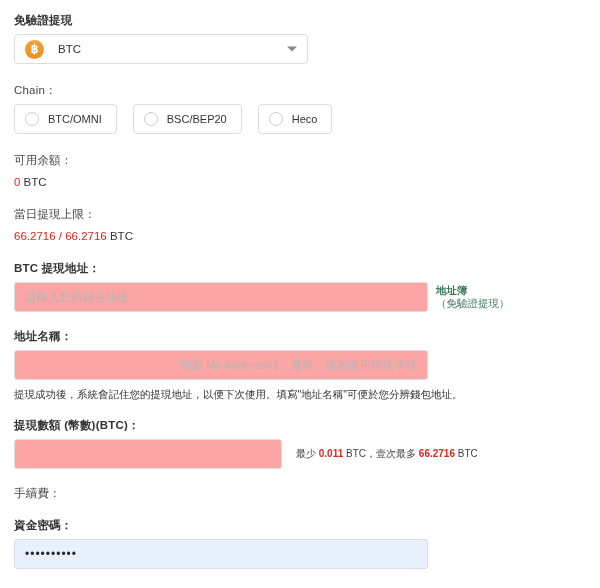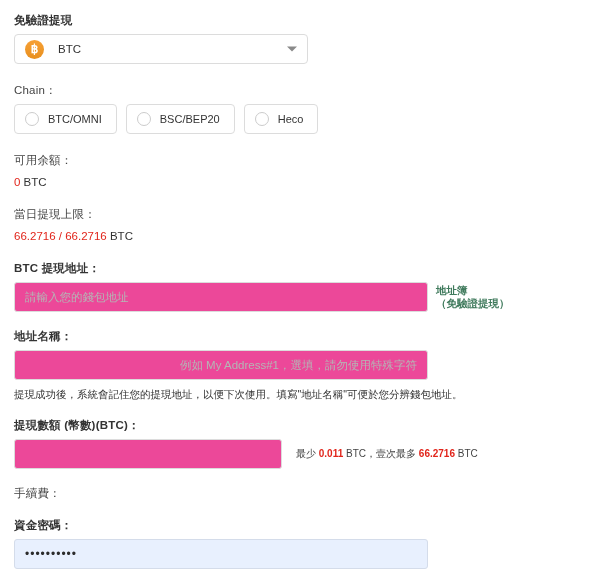--- a/index.html
+++ b/index.html
@@ -79,21 +79,21 @@
     width: 0; height: 0;
     border-left: 5px solid transparent;
     border-right: 5px solid transparent;
     border-top: 5px solid #8a8a8a;
   }
 
   
   .chain-block { margin-bottom: 18px; }
   .chain-row {
     display: flex;
-    gap: 9px;
+    gap: 16px;
   }
   .chain-option {
     height: 30px;
     box-sizing: border-box;
     border: 1px solid #dcdcdc;
     border-radius: 4px;
     background: #fff;
     display: flex;
     align-items: center;
     padding: 0 14px 0 10px;
@@ -127,42 +127,42 @@
   
   .input-row {
     display: flex;
     align-items: center;
   }
   .text-input {
     box-sizing: border-box;
     height: 30px;
     border: 1px solid #dcdcdc;
     border-radius: 3px;
-    background: #ec4899;
+    background: #fca5a5;
     font-family: "Liberation Sans", "DejaVu Sans", sans-serif;
     font-size: 11.5px;
     color: #333;
     padding: 0 10px;
     outline: none;
   }
   .text-input::placeholder { color: #b5b5b5; }
 
   .addr-input { width: 414px; }
   .addrname-input { width: 414px; text-align: right; }
   .amount-input { width: 268px; }
 
   .side-link {
     margin-left: 8px;
     font-size: 10.5px;
     line-height: 13px;
     color: #3f7a5c;
     font-weight: bold;
     cursor: pointer;
   }
-  .side-link .sub { display: block; font-weight: bold; }
+  .side-link .sub { display: block; font-weight: normal; }
 
   .side-hint {
     margin-left: 14px;
     font-size: 10px;
     color: #444;
     white-space: nowrap;
   }
 
   .helper-text {
     margin-top: 7px;

